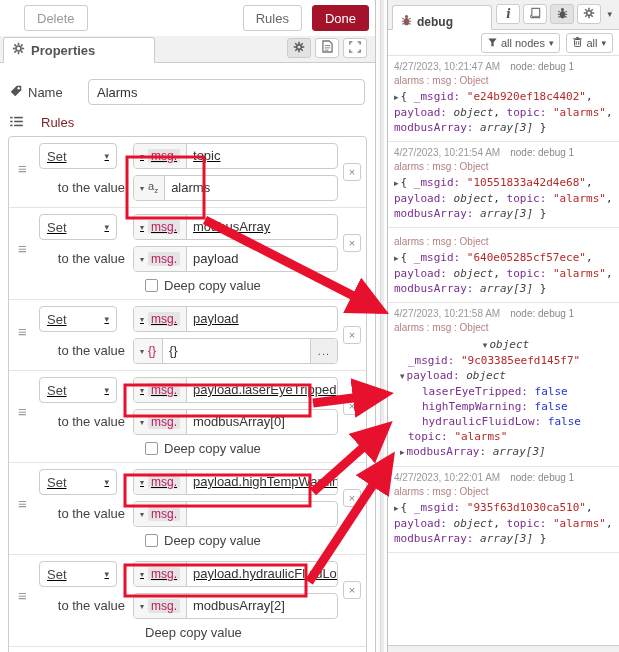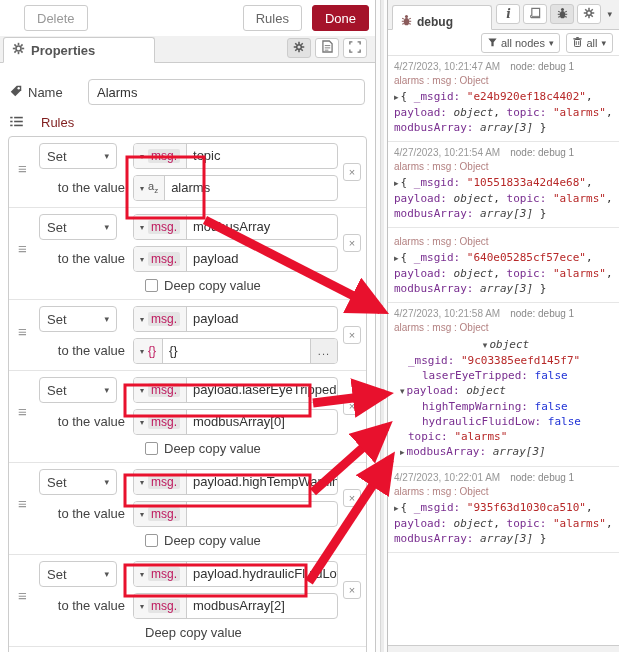--- a/index.html
+++ b/index.html
@@ -30,21 +30,21 @@
   .form{padding:8px 8px 0 8px;}
   .frow{display:flex;align-items:center;margin:8px 0 10px 2px;}
   .flabel{width:78px;display:flex;align-items:center;gap:6px;font-size:13px;color:#444;}
   .name-input{flex:1;height:26px;border:1px solid #ccc;border-radius:4px;padding:0 8px;
               font-size:13px;color:#333;font-family:"Liberation Sans",sans-serif;margin-right:2px;}
   .rules-label{display:flex;align-items:flex-end;gap:18px;font-size:13px;color:#7f1d1d;margin:4px 0 6px 2px;}
   .rules-box{border:1px solid #ccc;border-radius:4px;margin:0 0 0 0;height:600px;overflow:hidden;}
 
   .rule{position:relative;padding:6px 28px 6px 30px;border-bottom:1px solid #e4e4e4;}
   .handle{position:absolute;left:9px;top:44%;transform:translateY(-50%);color:#999;font-size:15px;cursor:grab;}
-  .rrow1{display:flex;gap:16px;}
+  .rrow1{display:flex;gap:16px;text-decoration:underline;}
   .select{width:78px;height:26px;border:1px solid #ccc;border-radius:4px;background:#fff;
           display:flex;align-items:center;justify-content:space-between;padding:0 7px;
           font-size:13px;color:#444;cursor:pointer;}
   .sel-caret{font-size:9px;color:#555;}
   .typedinput{flex:1;height:26px;border:1px solid #ccc;border-radius:4px;background:#fff;
               display:flex;align-items:stretch;overflow:hidden;cursor:text;}
   .ti-btn{display:flex;align-items:center;gap:4px;padding:0 6px;background:#f6f6f6;
           border-right:1px solid #ccc;cursor:pointer;}
   .ti-caret{font-size:8px;color:#555;}
   .ti-type{font-size:12px;color:#be185d;}
@@ -487,22 +487,22 @@
         <div class="dtopic">alarms : msg : Object</div>
         <div class="dbody"><span class="caret">▸</span><span>{ </span><span class="k">_msgid:</span><span> </span><span class="s">"640e05285cf57ece"</span><span>, </span><span class="k">payload:</span><span> </span><span class="it">object</span><span>, </span><span class="k">topic:</span><span> </span><span class="s">"alarms"</span><span>, </span><span class="k">modbusArray:</span><span> </span><span class="it">array[3]</span><span> }</span></div>
       </div>
 
       <div class="dmsg">
         <div class="dmeta"><span>4/27/2023, 10:21:58 AM</span><span class="dnode">node: debug 1</span></div>
         <div class="dtopic">alarms : msg : Object</div>
         <div style="margin-top:4px;">
           <div class="eline pl0"><span class="caret">▾</span><span class="it">object</span></div>
           <div class="eline pl1"><span class="k">_msgid:</span><span> </span><span class="s">"9c03385eefd145f7"</span></div>
+          <div class="eline plc"><span class="caret">▾</span><span class="k">payload:</span><span> </span><span class="it">object</span></div>
           <div class="eline pl2"><span class="k">laserEyeTripped:</span><span> </span><span class="b">false</span></div>
-          <div class="eline plc"><span class="caret">▾</span><span class="k">payload:</span><span> </span><span class="it">object</span></div>
           <div class="eline pl2"><span class="k">highTempWarning:</span><span> </span><span class="b">false</span></div>
           <div class="eline pl2"><span class="k">hydraulicFluidLow:</span><span> </span><span class="b">false</span></div>
           <div class="eline pl1"><span class="k">topic:</span><span> </span><span class="s">"alarms"</span></div>
           <div class="eline plc"><span class="caret">▸</span><span class="k">modbusArray:</span><span> </span><span class="it">array[3]</span></div>
         </div>
       </div>
 
       <div class="dmsg">
         <div class="dmeta"><span>4/27/2023, 10:22:01 AM</span><span class="dnode">node: debug 1</span></div>
         <div class="dtopic">alarms : msg : Object</div>

